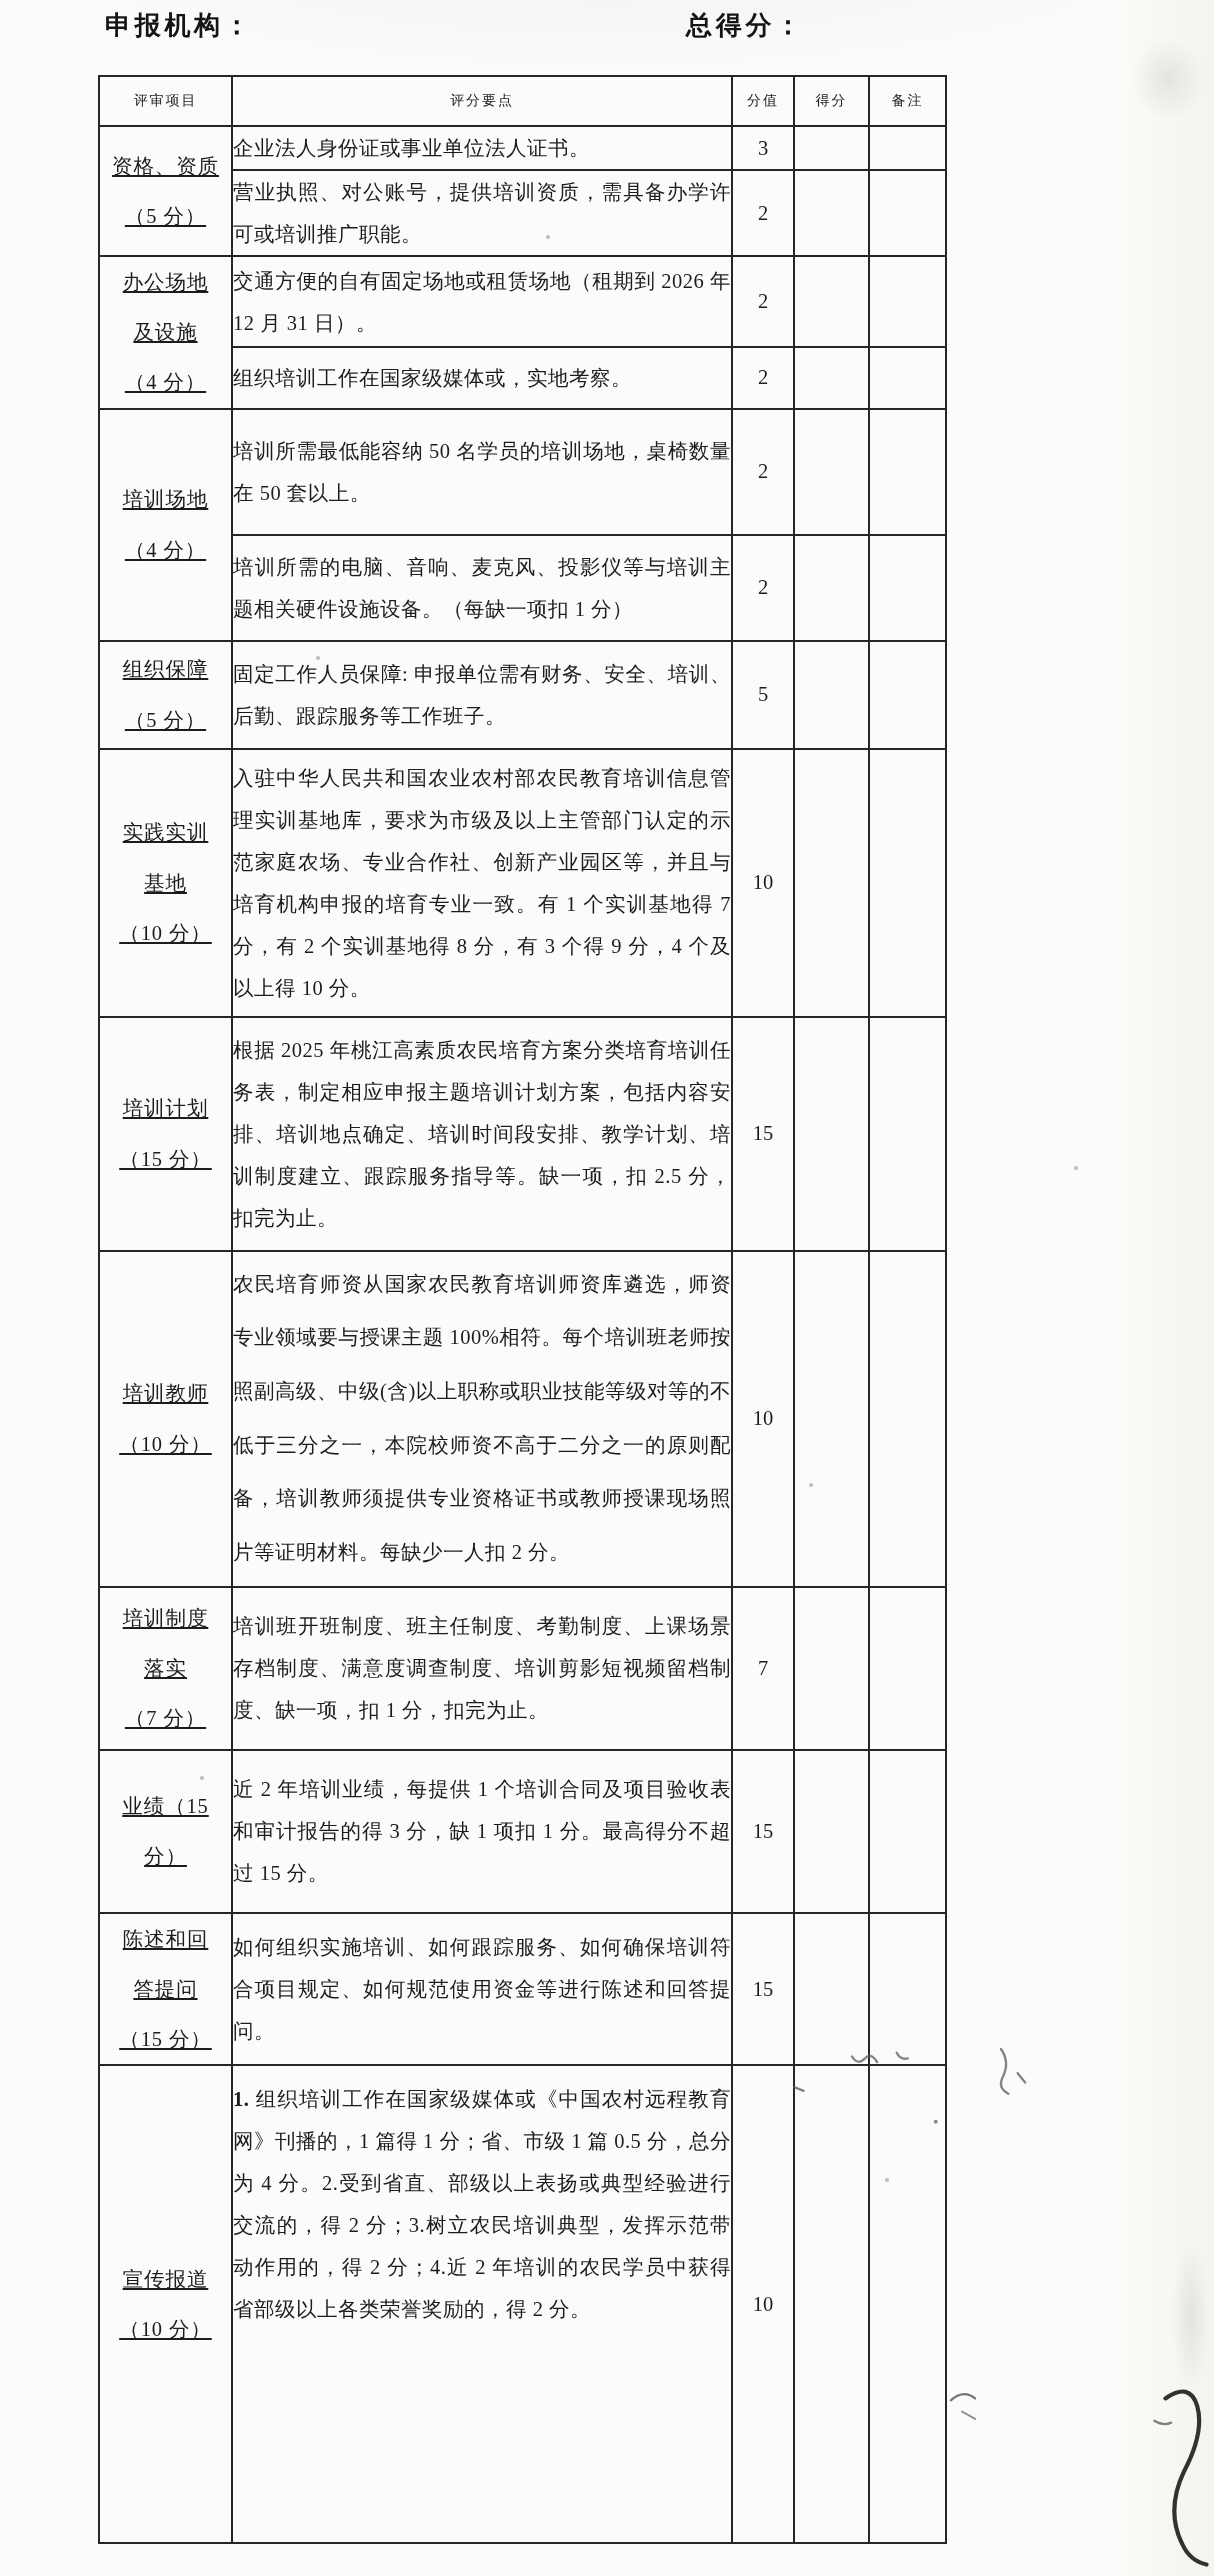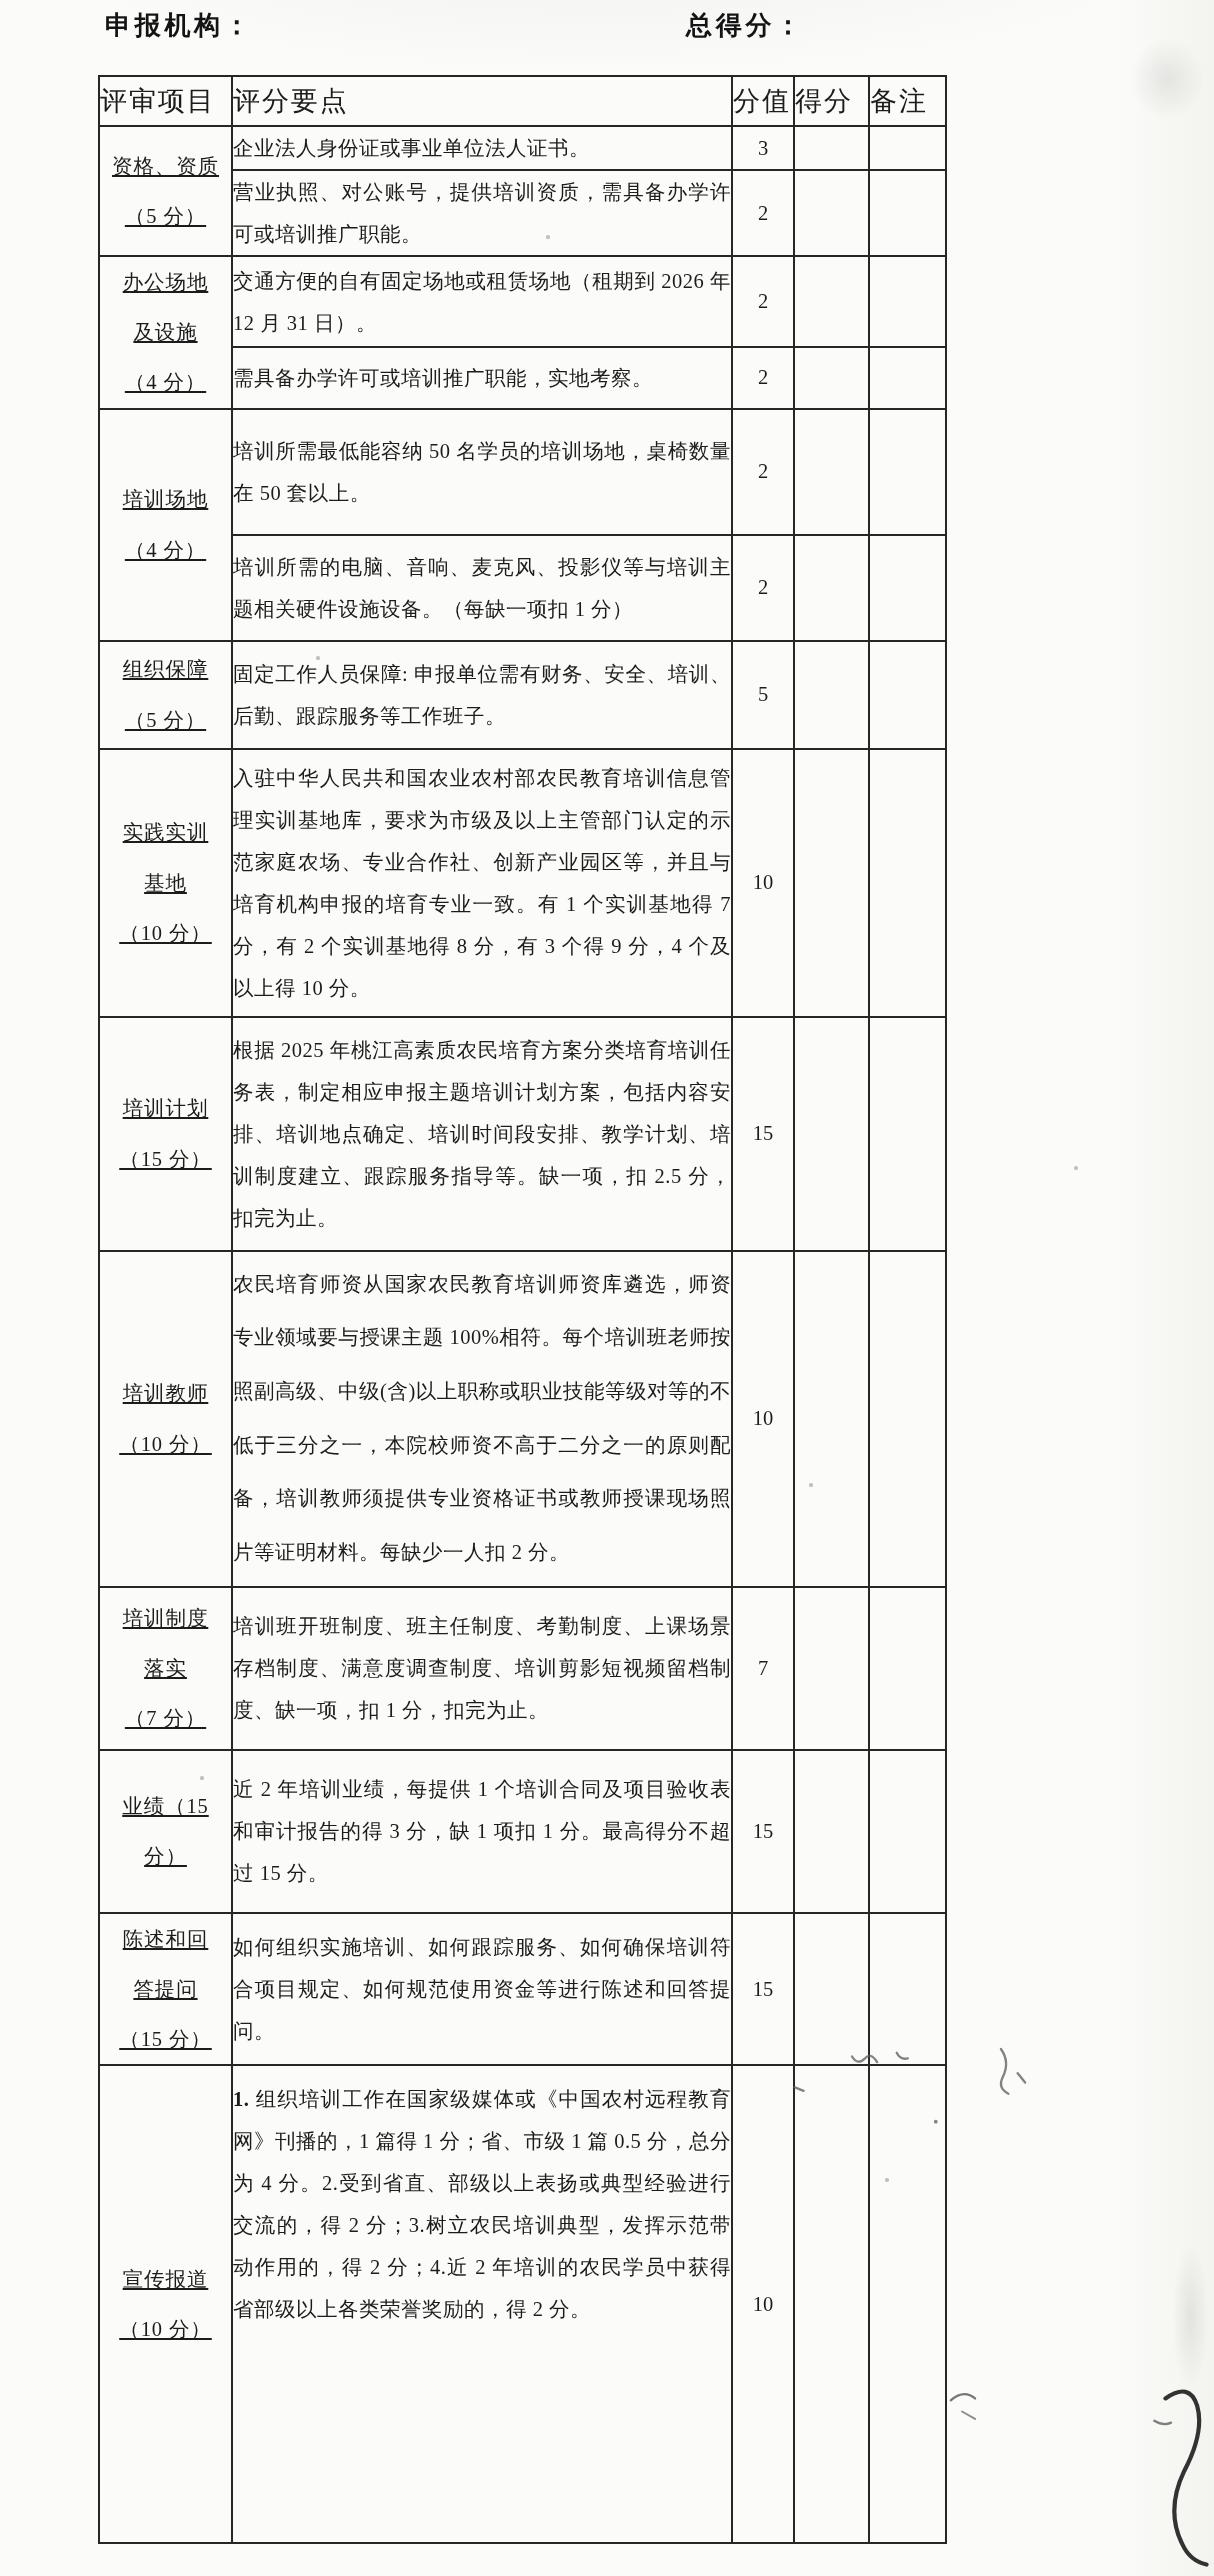--- a/index.html
+++ b/index.html
@@ -44,23 +44,23 @@
   table.review th, table.review td{
     border:2.3px solid #262626;
     padding:0;
     font-size:20.5px;
     color:#1c1c1c;
     vertical-align:middle;
     overflow:hidden;
   }
   table.review thead th{
     font-weight:normal;
-    text-align:left;
+    text-align:center;
     letter-spacing:1.9px;
-    font-size:27px;
+    font-size:14px;
   }
   td.cat{
     text-align:center;
     white-space:pre-line;
     line-height:2.45;
     letter-spacing:0.9px;
     padding:3.7px 3.7px;
     text-decoration:underline;
   }
   td.cat-left{
@@ -138,21 +138,21 @@
       <tr style="height:82px;">
         <td class="cat" rowspan="2">办公场地
 及设施
 （4 分）</td>
         <td class="pts">交通方便的自有固定场地或租赁场地（租期到 2026 年 12 月 31 日）。</td>
         <td class="score">2</td>
         <td class="blank"></td>
         <td class="blank"></td>
       </tr>
       <tr style="height:58px;">
-        <td class="pts">需具备办学许可或培训推广职能，实地考察。</td>
+        <td class="pts">组织培训工作在国家级媒体或，实地考察。</td>
         <td class="score">2</td>
         <td class="blank"></td>
         <td class="blank"></td>
       </tr>
 
       <tr style="height:126px;">
         <td class="cat" rowspan="2">培训场地
 （4 分）</td>
         <td class="pts">培训所需最低能容纳 50 名学员的培训场地，桌椅数量在 50 套以上。</td>
         <td class="score">2</td>

